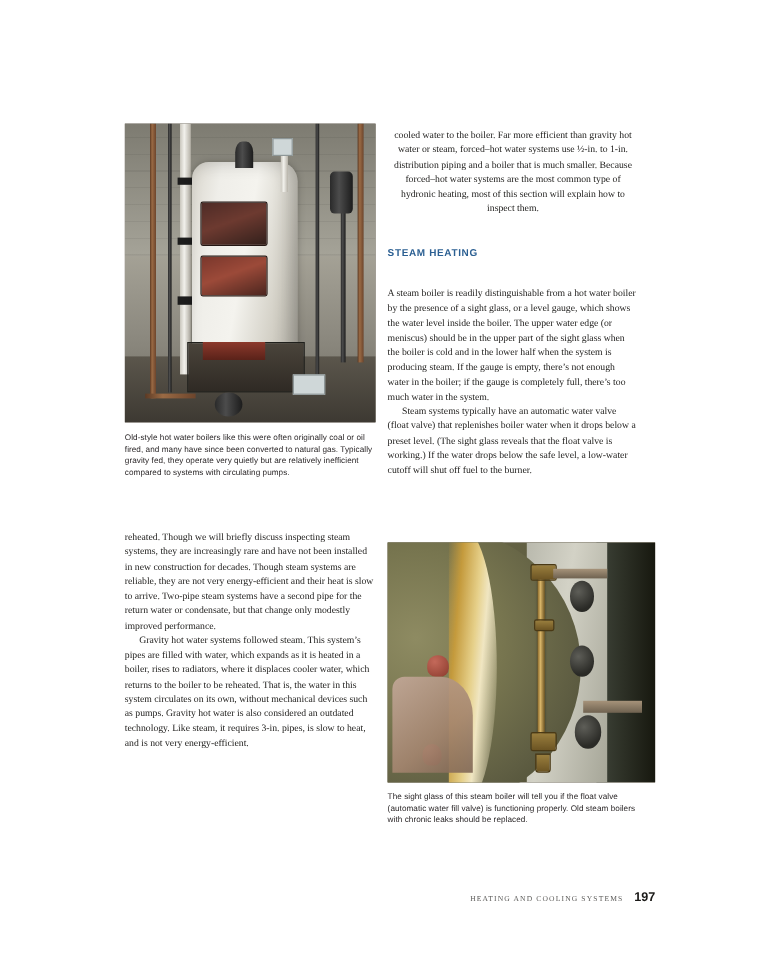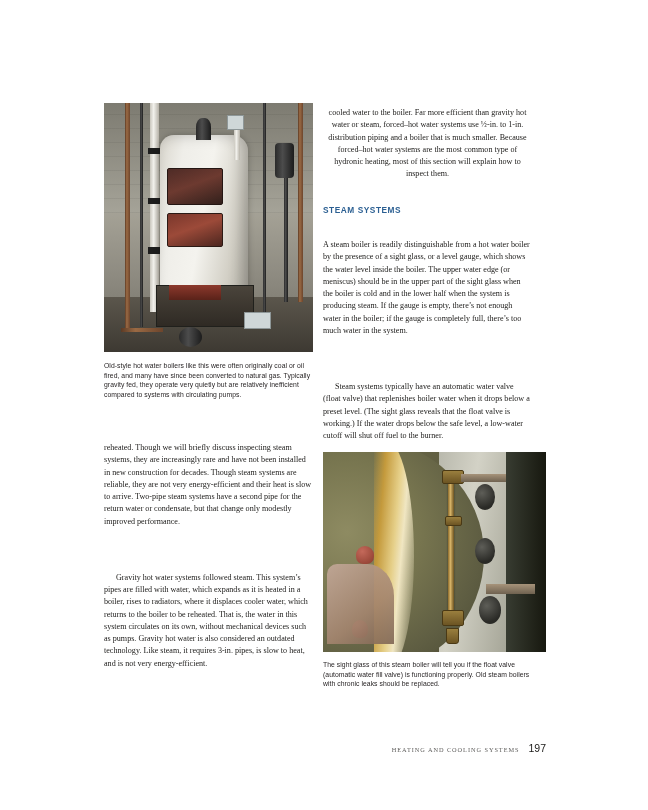--- a/index.html
+++ b/index.html
@@ -125,21 +125,21 @@
     position: absolute;
     width: 209px;
     font-family: "Liberation Serif", serif;
     font-size: 8.1px;
     line-height: 12.25px;
     color: #1b1a18;
     text-align: left;
     hyphens: none;
   }
   .col p { margin: 0; }
-  .col p.indent { text-indent: 12px; margin-top: 44px; }
+  .col p.indent { text-indent: 12px; }
 
   #col-right-top { left: 323px; top: 107px; text-align: center; }
   #col-right-body { left: 323px; top: 239px; }
   #col-left-bottom { left: 104px; top: 442px; }
 
   .section-head {
     position: absolute;
     left: 323px;
     top: 205px;
     width: 209px;
@@ -173,21 +173,21 @@
   .footer-title {
     font-family: "Liberation Serif", serif;
     font-size: 6.3px;
     letter-spacing: 0.95px;
     color: #5d5c5a;
     text-transform: uppercase;
   }
   .footer-page {
     font-family: "Liberation Sans", sans-serif;
     font-size: 10.5px;
-    font-weight: normal;
+    font-weight: bold;
     color: #1b1a18;
   }
 </style>
 </head>
 <body>
 
 <div class="page">
 
   <div class="photo" id="photo-boiler">
     <div class="boiler-scene">
@@ -222,21 +222,21 @@
       <div class="pipe-v" style="left:8%;bottom:8%;width:20%;height:1.8%;"></div>
     </div>
   </div>
 
   <div class="caption" id="caption-boiler">Old-style hot water boilers like this were often originally coal or oil fired, and many have since been converted to natural gas. Typically gravity fed, they operate very quietly but are relatively inefficient compared to systems with circulating pumps.</div>
 
   <div class="col" id="col-right-top">
     <p>cooled water to the boiler. Far more efficient than gravity hot water or steam, forced–hot water systems use ½-in. to 1-in. distribution piping and a boiler that is much smaller. Because forced–hot water systems are the most common type of hydronic heating, most of this section will explain how to inspect them.</p>
   </div>
 
-  <div class="section-head">STEAM SYSTEMS</div>
+  <div class="section-head">STEAM HEATING</div>
 
   <div class="col" id="col-right-body">
     <p>A steam boiler is readily distinguishable from a hot water boiler by the presence of a sight glass, or a level gauge, which shows the water level inside the boiler. The upper water edge (or meniscus) should be in the upper part of the sight glass when the boiler is cold and in the lower half when the system is producing steam. If the gauge is empty, there’s not enough water in the boiler; if the gauge is completely full, there’s too much water in the system.</p>
     <p class="indent">Steam systems typically have an automatic water valve (float valve) that replenishes boiler water when it drops below a preset level. (The sight glass reveals that the float valve is working.) If the water drops below the safe level, a low-water cutoff will shut off fuel to the burner.</p>
   </div>
 
   <div class="col" id="col-left-bottom">
     <p>reheated. Though we will briefly discuss inspecting steam systems, they are increasingly rare and have not been installed in new construction for decades. Though steam systems are reliable, they are not very energy-efficient and their heat is slow to arrive. Two-pipe steam systems have a second pipe for the return water or condensate, but that change only modestly improved performance.</p>
     <p class="indent">Gravity hot water systems followed steam. This system’s pipes are filled with water, which expands as it is heated in a boiler, rises to radiators, where it displaces cooler water, which returns to the boiler to be reheated. That is, the water in this system circulates on its own, without mechanical devices such as pumps. Gravity hot water is also considered an outdated technology. Like steam, it requires 3-in. pipes, is slow to heat, and is not very energy-efficient.</p>
   </div>

